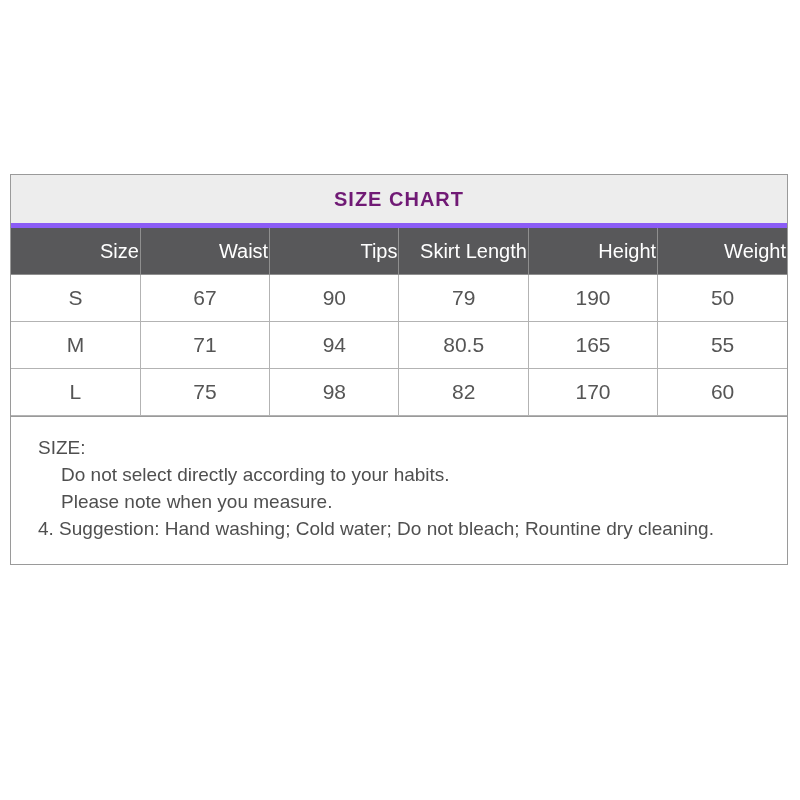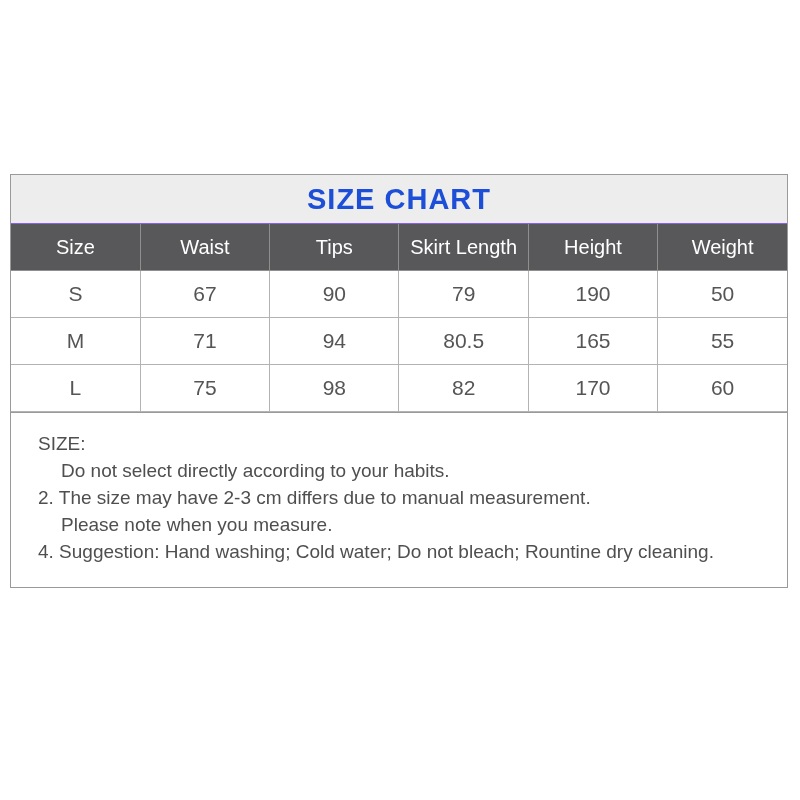--- a/index.html
+++ b/index.html
@@ -22,42 +22,42 @@
     left: 10px;
     top: 174px;
     width: 778px;
     border: 1px solid #9a9a9a;
     background: #ffffff;
     box-sizing: border-box;
   }
   .title-bar {
     height: 48px;
     background: #ededed;
-    border-bottom: 1px solid #8b5cf6;
+    border-bottom: 5px solid #8b5cf6;
     display: flex;
     align-items: center;
     justify-content: center;
-    font-size: 29px;
+    font-size: 20px;
     font-weight: bold;
     letter-spacing: 1px;
-    color: #1d4ed8;
+    color: #701a75;
   }
   table.size-table {
     width: 100%;
     border-collapse: collapse;
     table-layout: fixed;
   }
   table.size-table th {
     background: #58585a;
     color: #ffffff;
     font-weight: normal;
     font-size: 20px;
     height: 44px;
     border: 1px solid #8f8f8f;
-    text-align: center;
+    text-align: right;
   }
   table.size-table td {
     background: #ffffff;
     color: #555555;
     font-size: 21px;
     height: 44px;
     border: 1px solid #b3b3b3;
     text-align: center;
   }
   table.size-table tr > *:first-child { border-left: none; }
@@ -118,19 +118,18 @@
           <td>82</td>
           <td>170</td>
           <td>60</td>
         </tr>
       </tbody>
     </table>
 
     <div class="note-box">
       <div class="note-line">SIZE:</div>
       <div class="note-line indent">Do not select directly according to your habits.</div>
-      <div class="note-line">2. The size may have 2-3 cm differs due to manual measurement.</div>
       <div class="note-line indent">Please note when you measure.</div>
       <div class="note-line">4. Suggestion: Hand washing; Cold water; Do not bleach; Rountine dry cleaning.</div>
     </div>
 
   </div>
 </div>
 
 </body></html>

